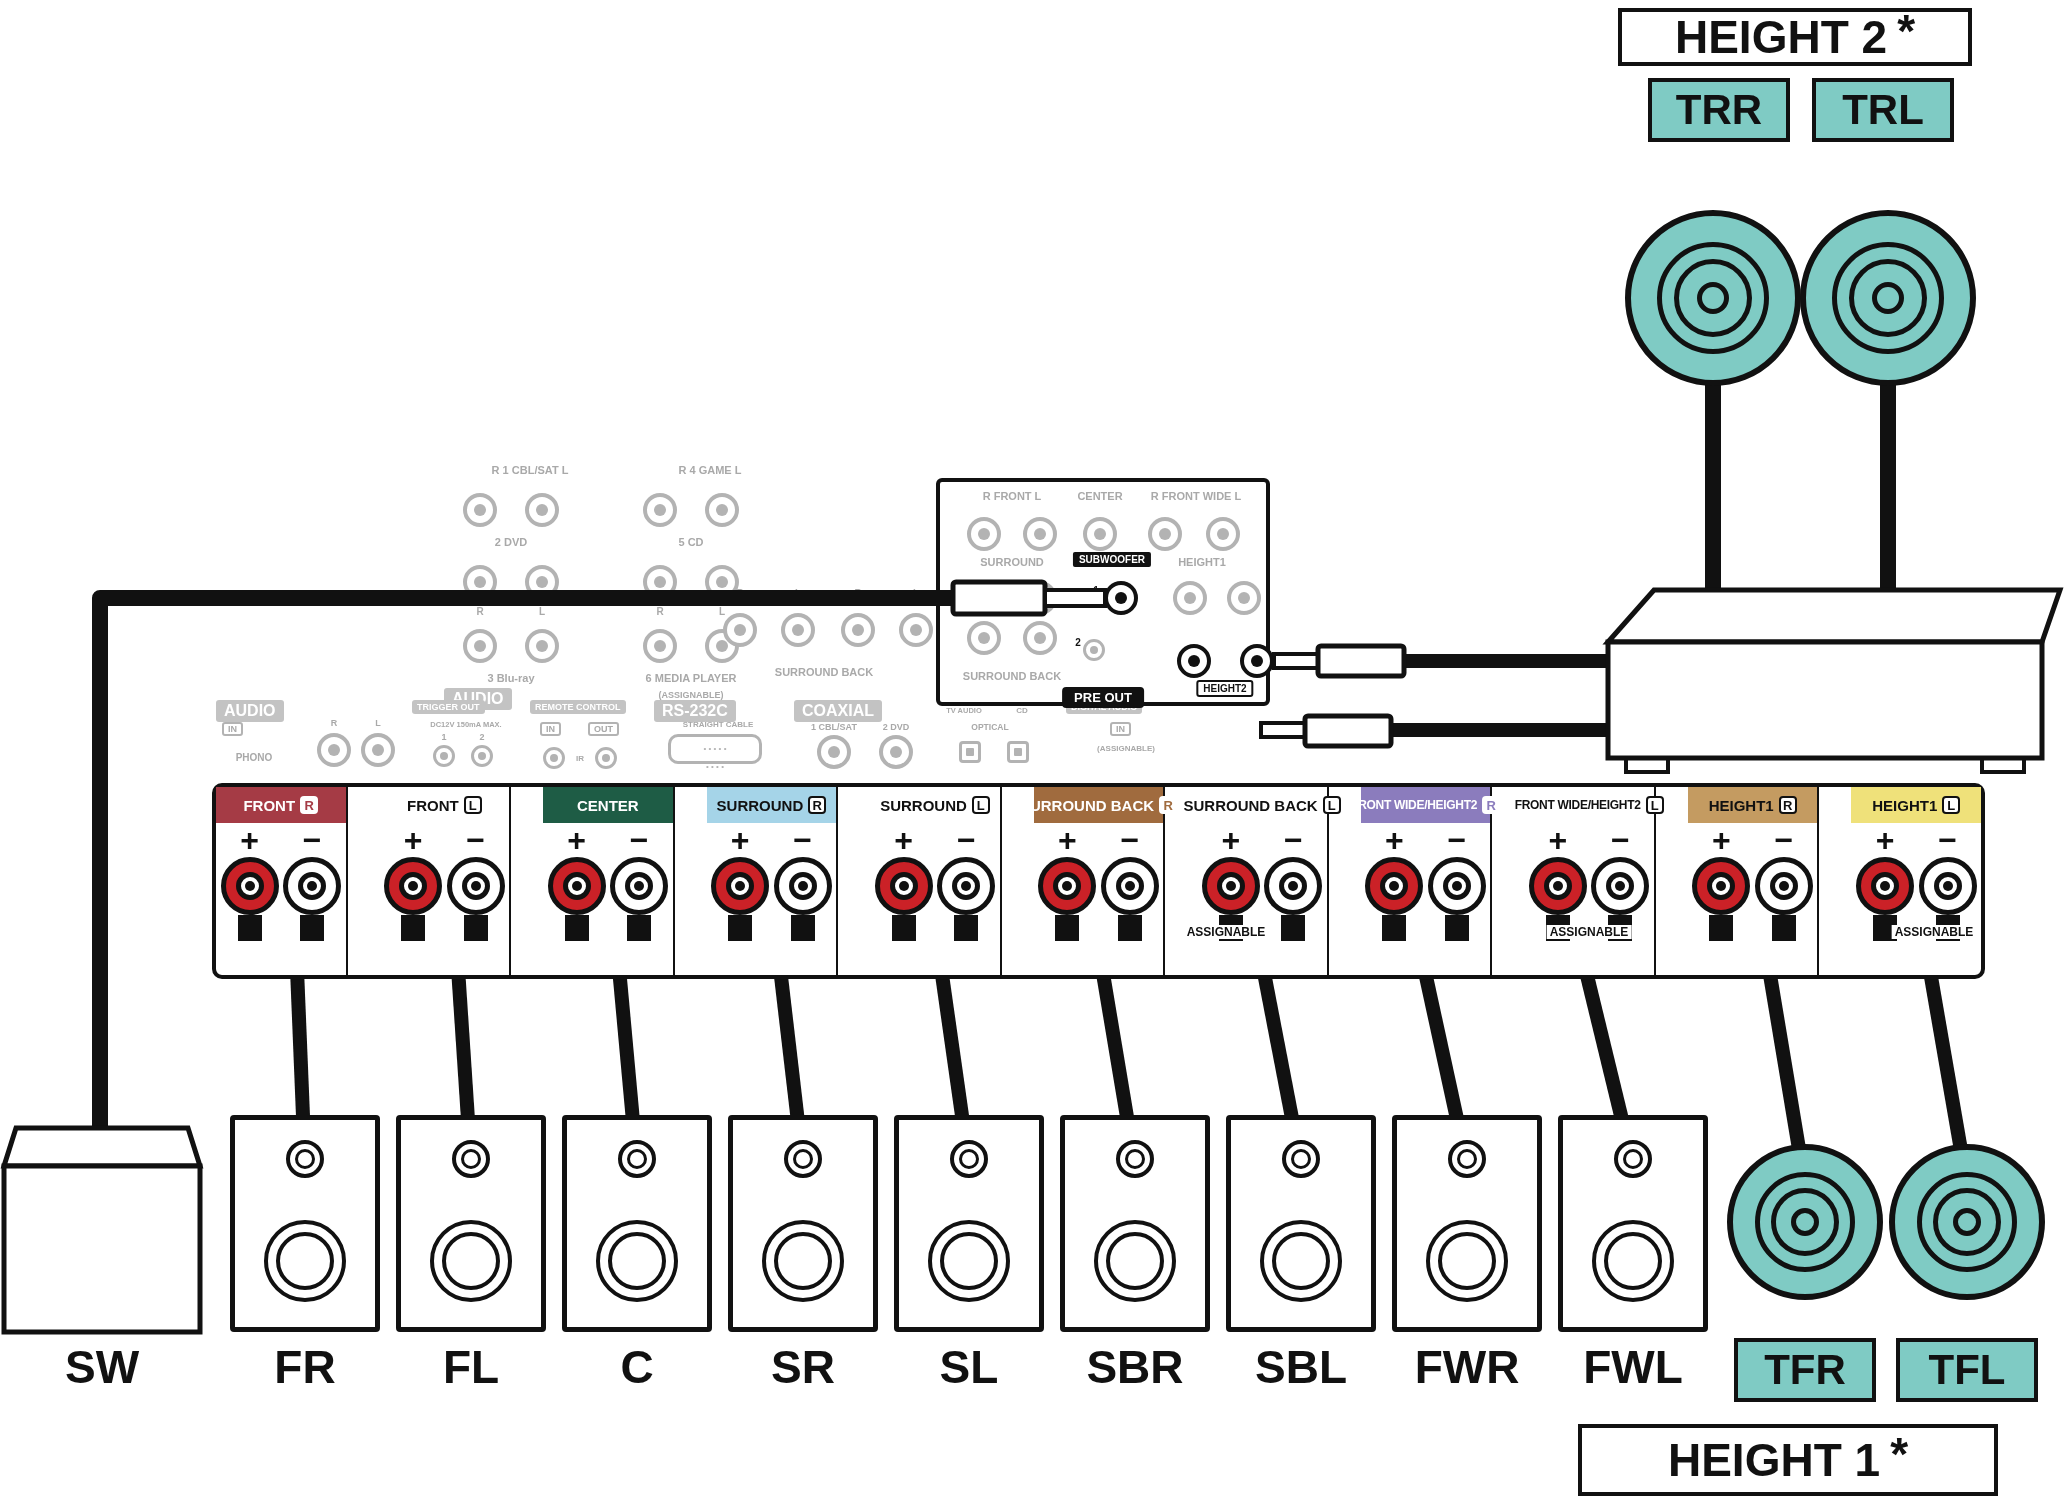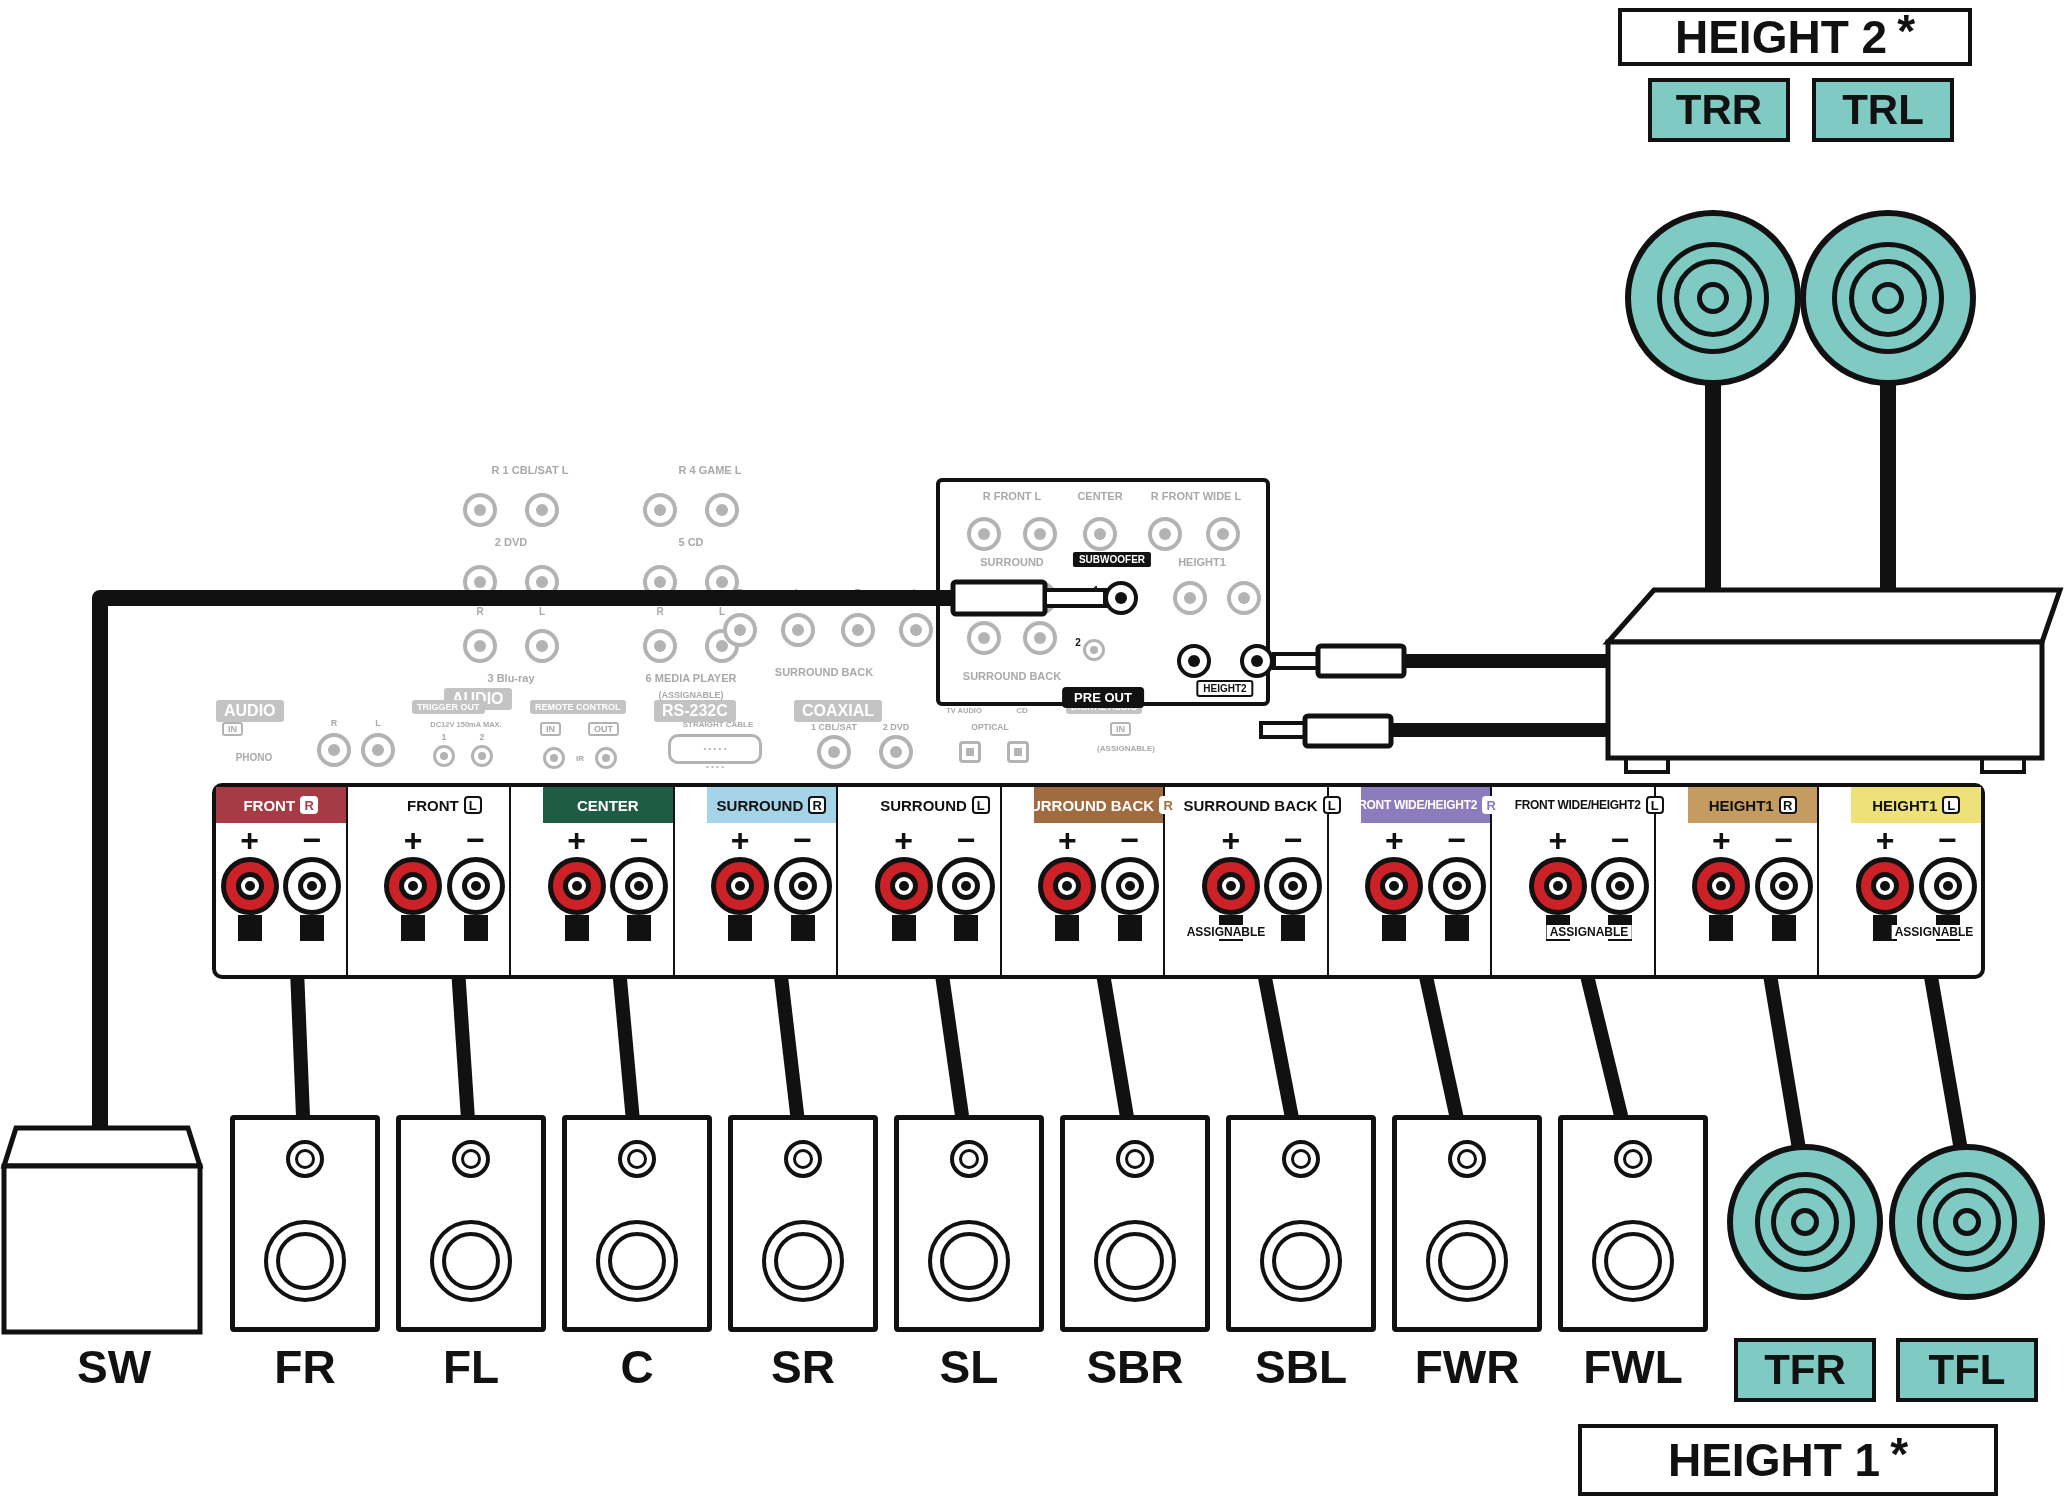--- a/index.html
+++ b/index.html
@@ -579,21 +579,21 @@
       <div class="woofer"></div>
     </div>
     <div class="boxspk" style="left: 1392px;">
       <div class="tweeter"></div>
       <div class="woofer"></div>
     </div>
     <div class="boxspk" style="left: 1558px;">
       <div class="tweeter"></div>
       <div class="woofer"></div>
     </div>
-    <div class="spk-label" style="left: 114px;">SW</div>
+    <div class="spk-label" style="left: 102px;">SW</div>
     <div class="spk-label" style="left: 305px;">FR</div>
     <div class="spk-label" style="left: 471px;">FL</div>
     <div class="spk-label" style="left: 637px;">C</div>
     <div class="spk-label" style="left: 803px;">SR</div>
     <div class="spk-label" style="left: 969px;">SL</div>
     <div class="spk-label" style="left: 1135px;">SBR</div>
     <div class="spk-label" style="left: 1301px;">SBL</div>
     <div class="spk-label" style="left: 1467px;">FWR</div>
     <div class="spk-label" style="left: 1633px;">FWL</div>
   </div>

